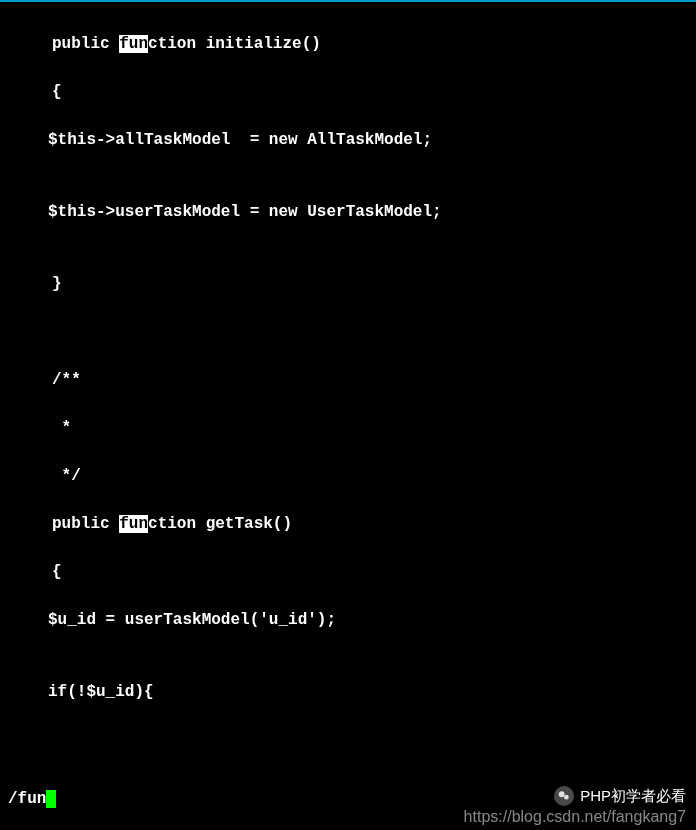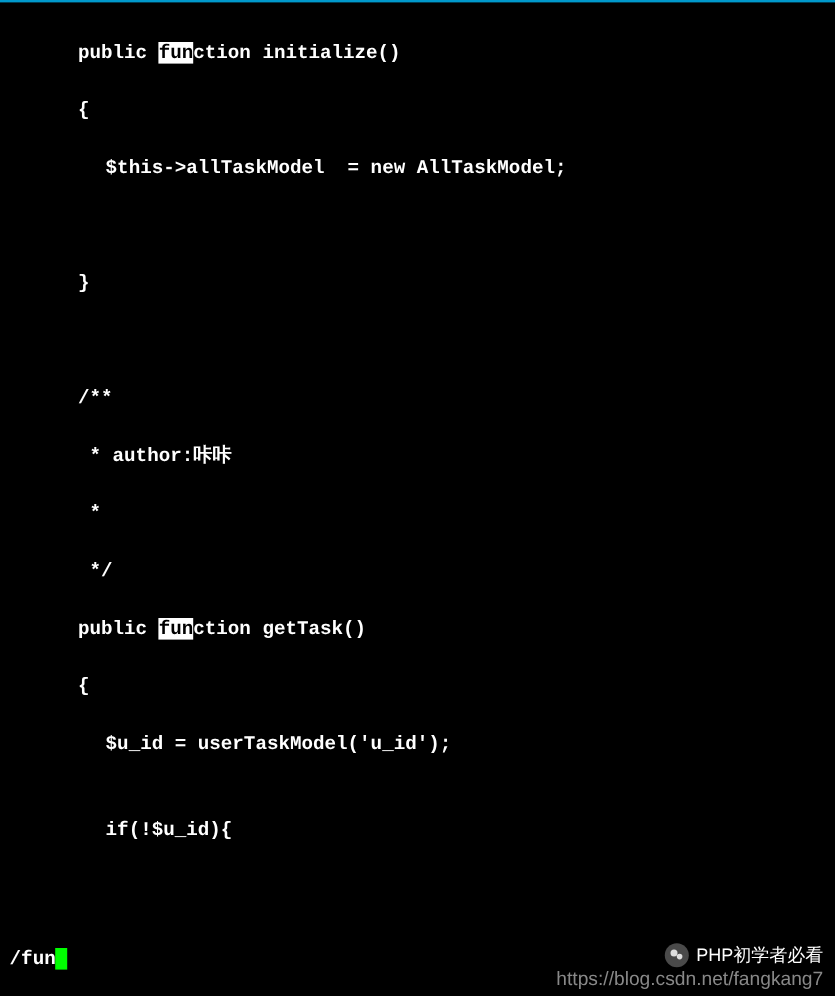--- a/index.html
+++ b/index.html
@@ -19,24 +19,24 @@
       overflow: hidden;
       border-top: 2px solid #0099cc;
     }
     .editor {
       padding: 6px 0 0 0;
       line-height: 24px;
       white-space: pre;
     }
     .line {
       display: block;
-      padding-left: 65px;
+      padding-left: 52px;
     }
     .line.l2 {
-      padding-left: 88px;
+      padding-left: 48px;
     }
     .highlight {
       background: #ffffff;
       color: #000000;
     }
     .status-bar {
       position: absolute;
       bottom: 22px;
       left: 8px;
       font-size: 16px;
@@ -84,26 +84,26 @@
     }
   </style>
 </head>
 <body>
 
 <div class="editor">
 <span class="line"><span>public </span><span class="highlight">fun</span><span>ction</span><span> initialize()</span></span>
 <span class="line">{</span>
 <span class="line l2">$this-&gt;allTaskModel  = new AllTaskModel;</span>
 <span class="line l2"></span>
+<span class="line l2">$this-&gt;userTaskModel = new UserTaskModel;</span>
 <span class="line l2"></span>
 <span class="line">}</span>
 <span class="line"></span>
 <span class="line"></span>
 <span class="line">/**</span>
-<span class="line"> * author:咔咔</span>
 <span class="line"> *</span>
 <span class="line"> */</span>
 <span class="line"><span>public </span><span class="highlight">fun</span><span>ction</span><span> getTask()</span></span>
 <span class="line">{</span>
 <span class="line l2">$u_id = userTaskModel('u_id');</span>
 <span class="line l2"></span>
 <span class="line l2">if(!$u_id){</span>
 
 
 <span class="line l2"></span>

